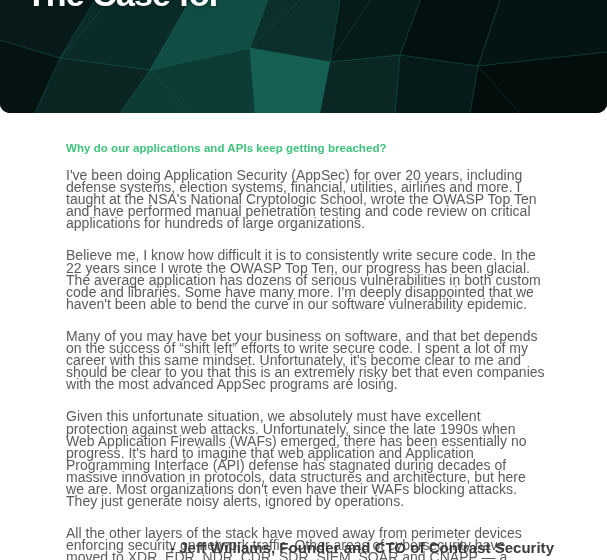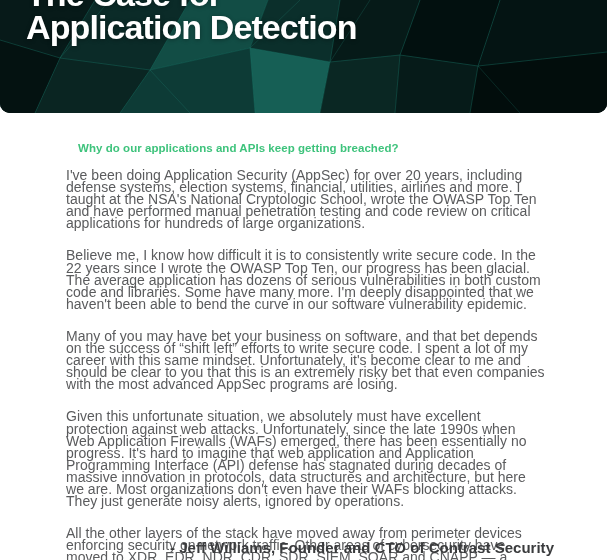--- a/index.html
+++ b/index.html
@@ -49,21 +49,21 @@
   .hero-title span { display: block; white-space: nowrap; }
 
   
   .content {
     position: absolute;
     left: 66px;
     top: 141px;
     width: 488px;
   }
   .section-heading {
-    margin: 0 0 14px 12px;
+    margin: 0 0 14px 0;
     color: #3ec37c;
     font-size: 11.5px;
     font-weight: bold;
     line-height: 14px;
     letter-spacing: 0.05px;
   }
   .para {
     margin: 0 8px 20px 0;
     color: #5a5b5d;
     font-size: 14px;
@@ -128,21 +128,20 @@
       <path d="M150,70 L190,113"></path>
       <path d="M250,48 L300,0"></path>
       <path d="M478,66 L520,113"></path>
       <path d="M330,62 L370,0"></path>
       <path d="M60,58 L110,0"></path>
     </g>
   </svg>
 
   <h1 class="hero-title">
     <span>The Case for</span>
-    <span>Application Detection</span>
   </h1>
 </div>
 
 <div class="content">
   <h2 class="section-heading">Why do our applications and APIs keep getting breached?</h2>
   <p class="para">I've been doing Application Security (AppSec) for over 20 years, including defense systems, election systems, financial, utilities, airlines and more. I taught at the NSA's National Cryptologic School, wrote the OWASP Top Ten and have performed manual penetration testing and code review on critical applications for hundreds of large organizations.</p>
   <p class="para">Believe me, I know how difficult it is to consistently write secure code. In the 22 years since I wrote the OWASP Top Ten, our progress has been glacial. The average application has dozens of serious vulnerabilities in both custom code and libraries. Some have many more. I'm deeply disappointed that we haven't been able to bend the curve in our software vulnerability epidemic.</p>
   <p class="para">Many of you may have bet your business on software, and that bet depends on the success of “shift left” efforts to write secure code. I spent a lot of my career with this same mindset. Unfortunately, it's become clear to me and should be clear to you that this is an extremely risky bet that even companies with the most advanced AppSec programs are losing.</p>
   <p class="para">Given this unfortunate situation, we absolutely must have excellent protection against web attacks. Unfortunately, since the late 1990s when Web Application Firewalls (WAFs) emerged, there has been essentially no progress. It's hard to imagine that web application and Application Programming Interface (API) defense has stagnated during decades of massive innovation in protocols, data structures and architecture, but here we are. Most organizations don't even have their WAFs blocking attacks. They just generate noisy alerts, ignored by operations.</p>
   <p class="para">All the other layers of the stack have moved away from perimeter devices enforcing security on network traffic. Other areas of cybersecurity have moved to XDR, EDR, NDR, CDR, SDR, SIEM, SOAR and CNAPP — a “detection and response” approach using agents, real-time telemetry and advanced data analysis techniques to identify anomalous behavior. But AppSec in operations is in the Stone Age, with teams still clinging to WAFs like Signourney Weaver and her proximity detector in the movie “Alien.”</p>

